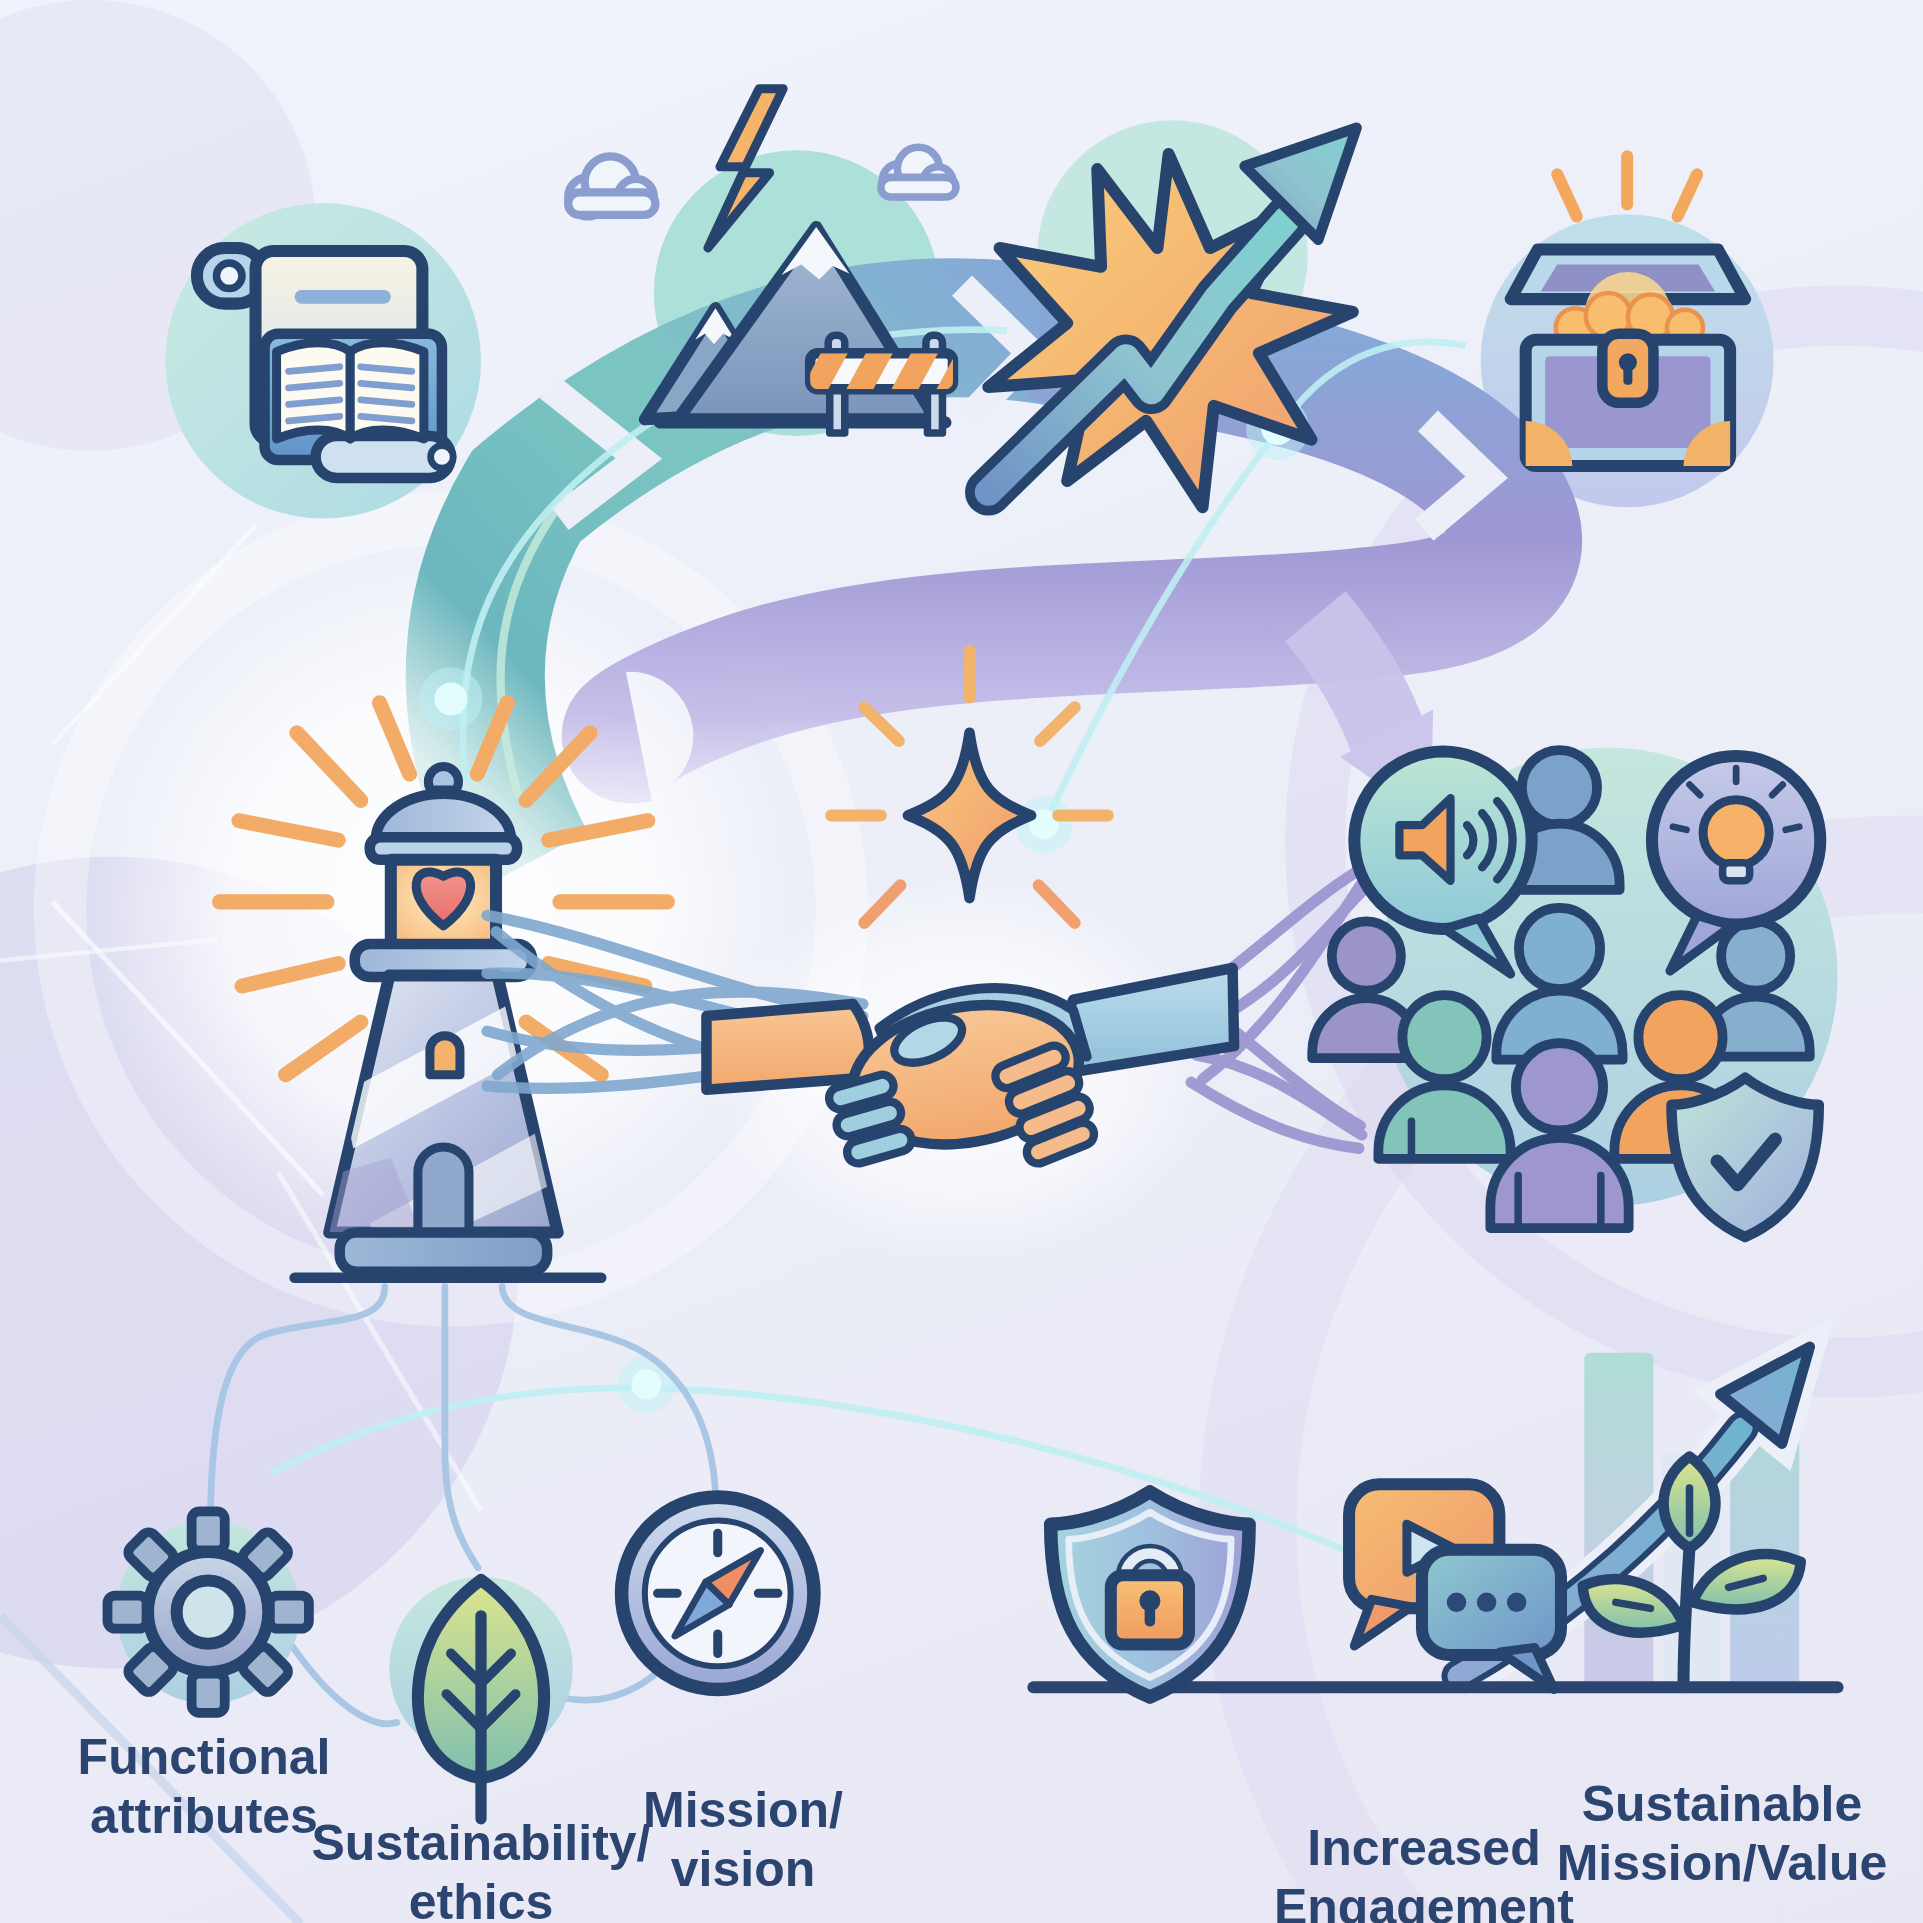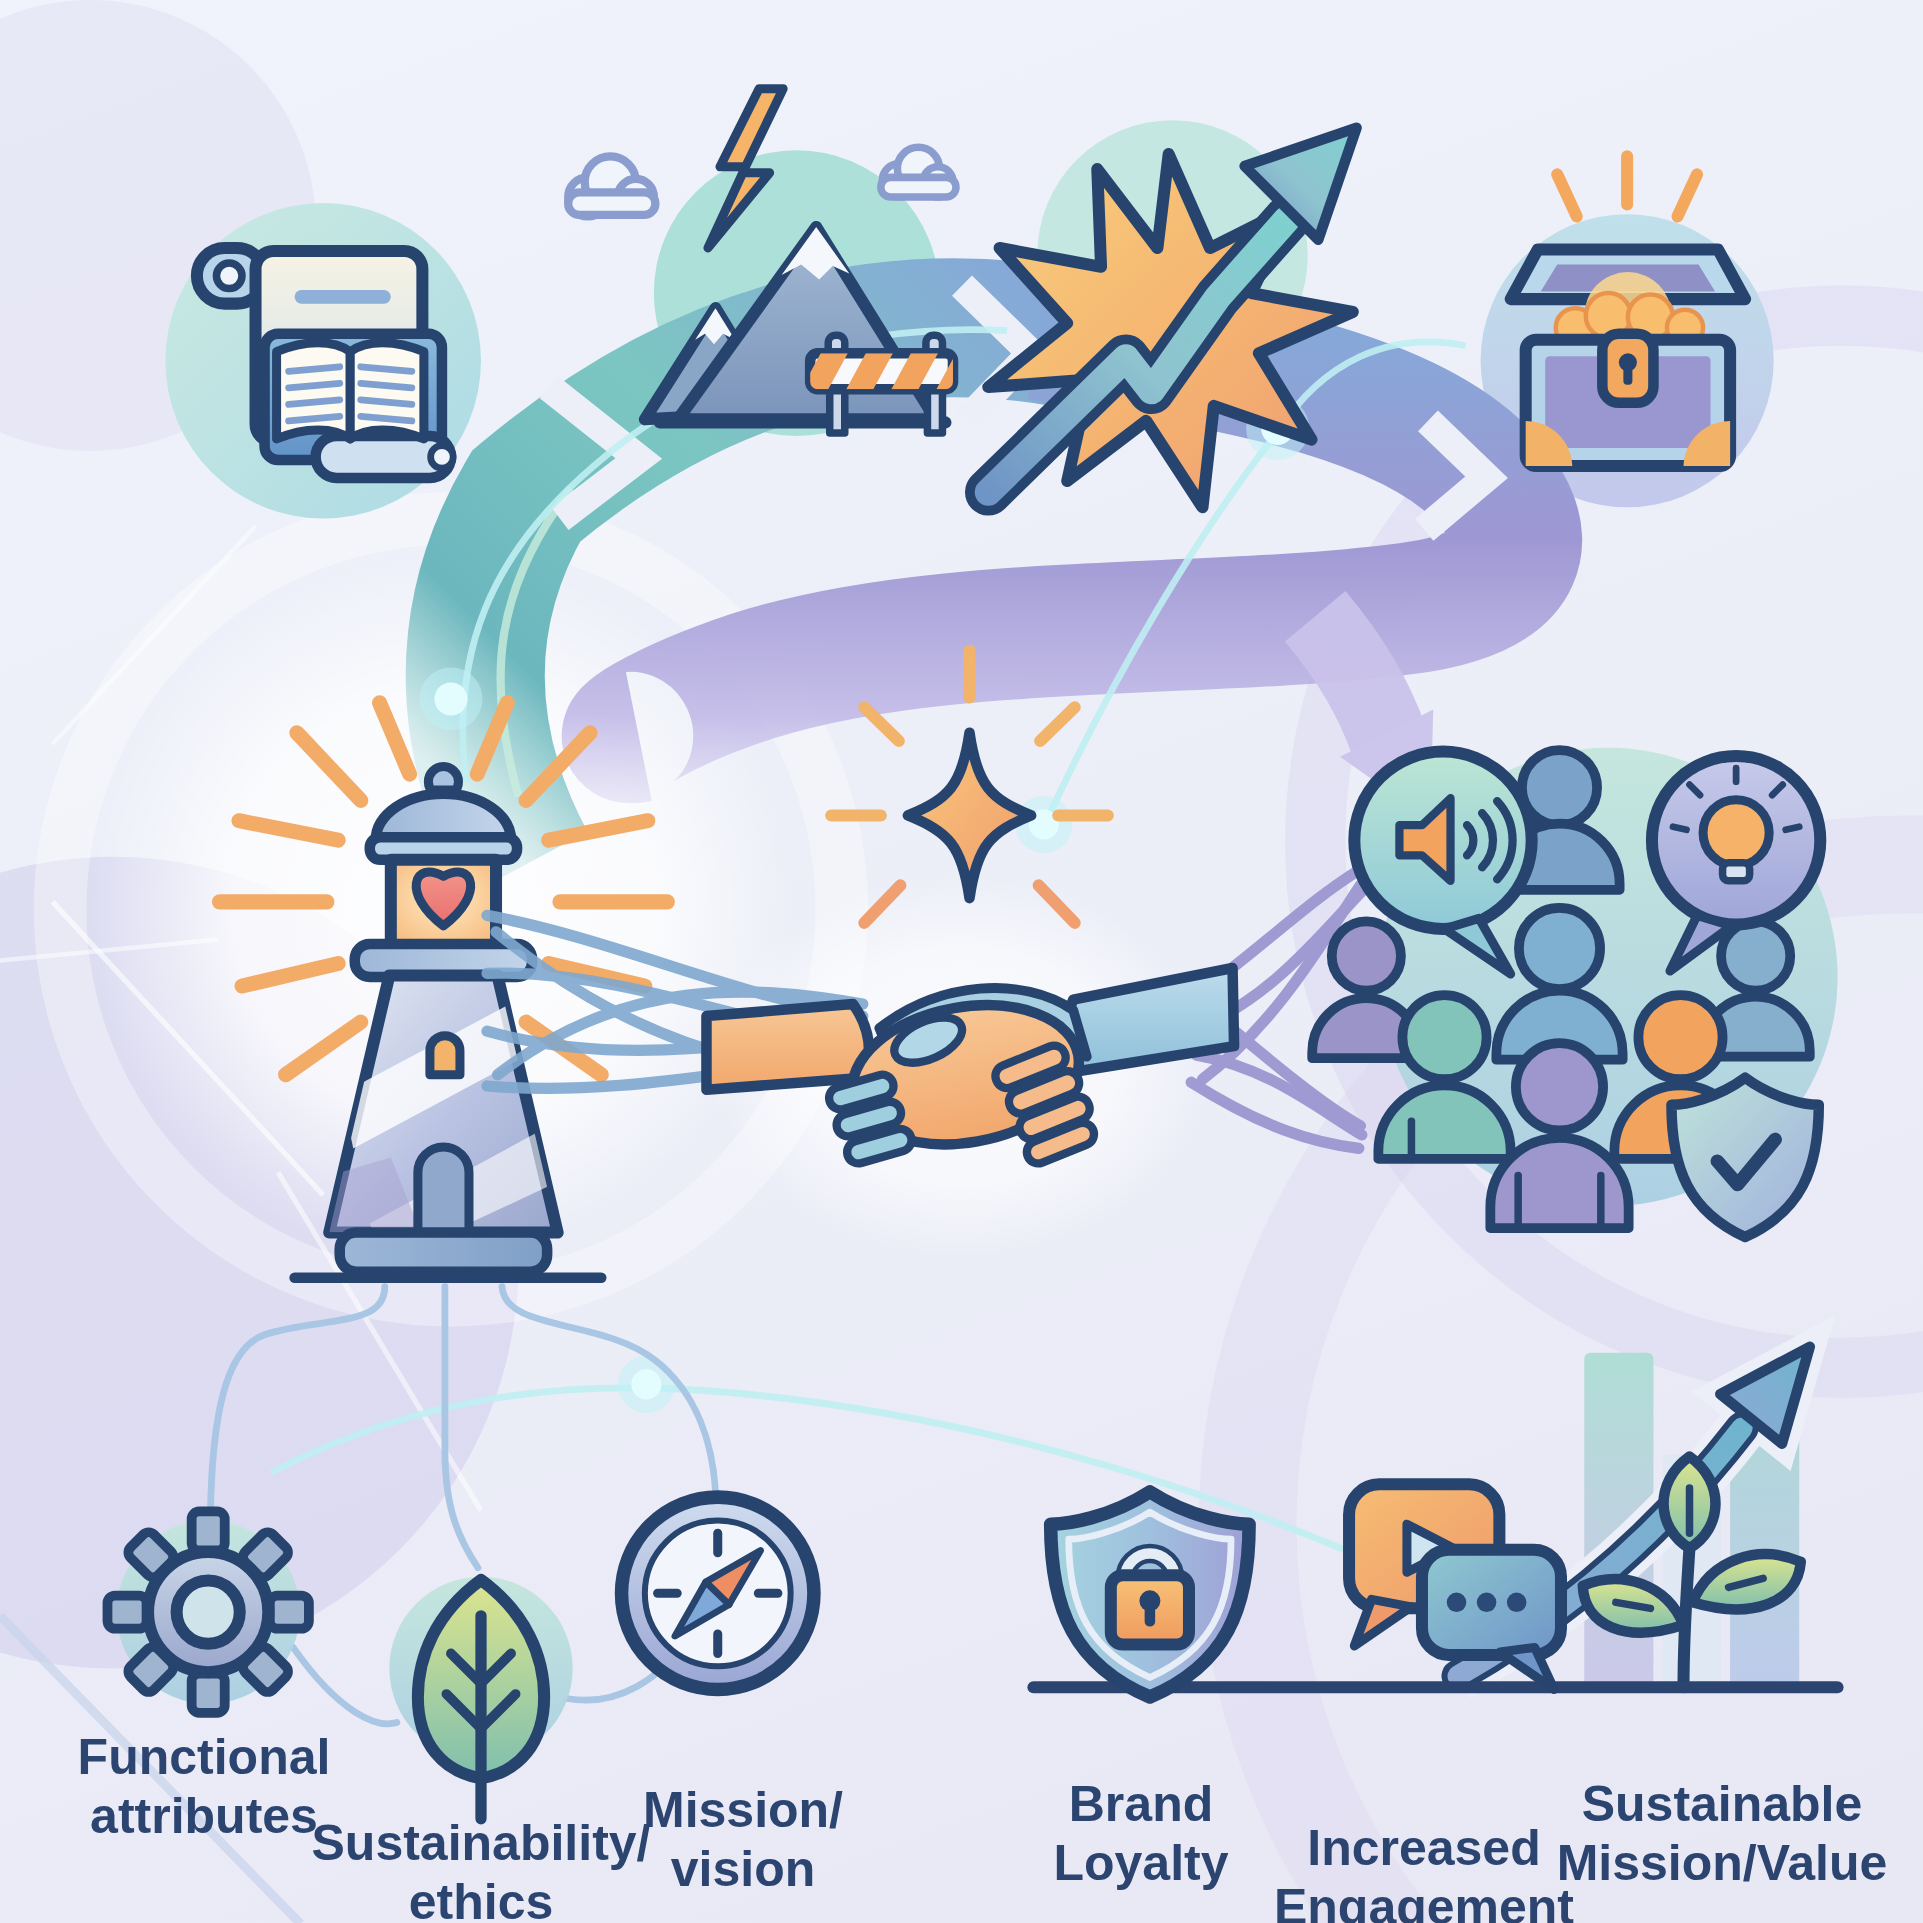--- a/index.html
+++ b/index.html
@@ -539,20 +539,18 @@
     <circle cx="2018" cy="2132" r="13" fill="#2b4a78"></circle>
   </g>
 </svg>
 
 <div class="lbl" style="left:204px;top:1787px;">Functional
 attributes</div>
 <div class="lbl" style="left:481px;top:1873px;">Sustainability/
 ethics</div>
 <div class="lbl" style="left:723px;top:1840px;margin-left:20px;">Mission/
 vision</div>
-<div class="lbl" style="left:1141px;top:1834px;">Brand
-Loyalty</div>
 <div class="lbl" style="left:1424px;top:1834px;margin-top:44px;">Increased
 Engagement</div>
 <div class="lbl" style="left:1722px;top:1834px;">Sustainable
 Mission/Value</div>
 </div>
 
 
 </body></html>

